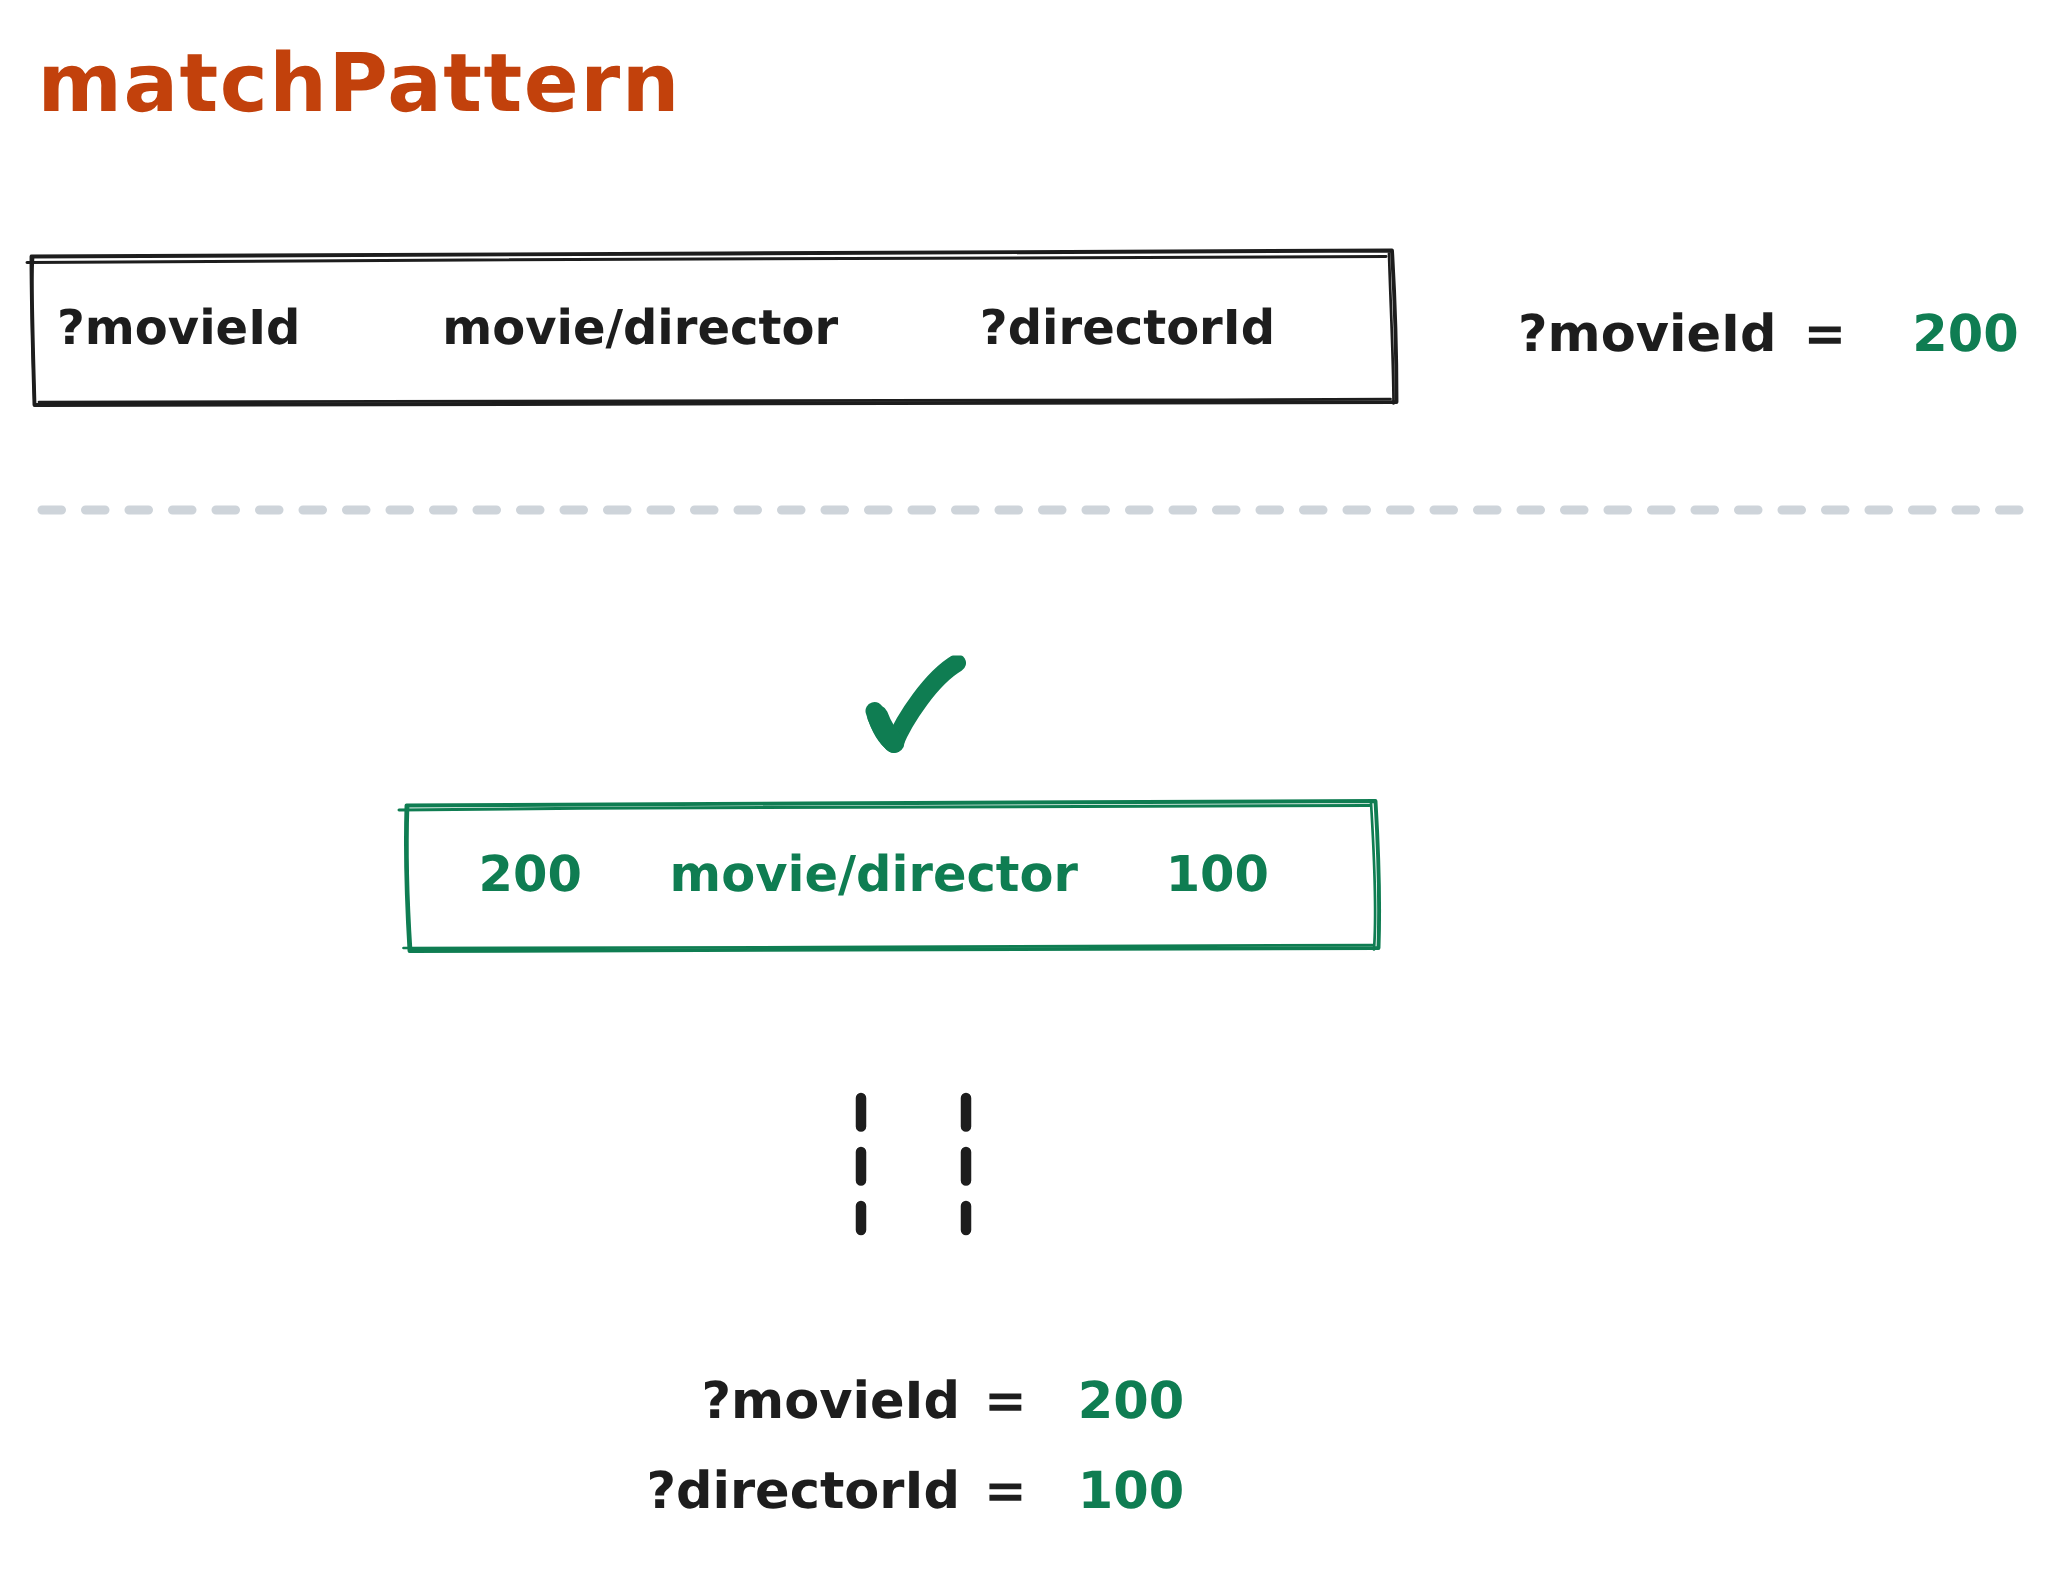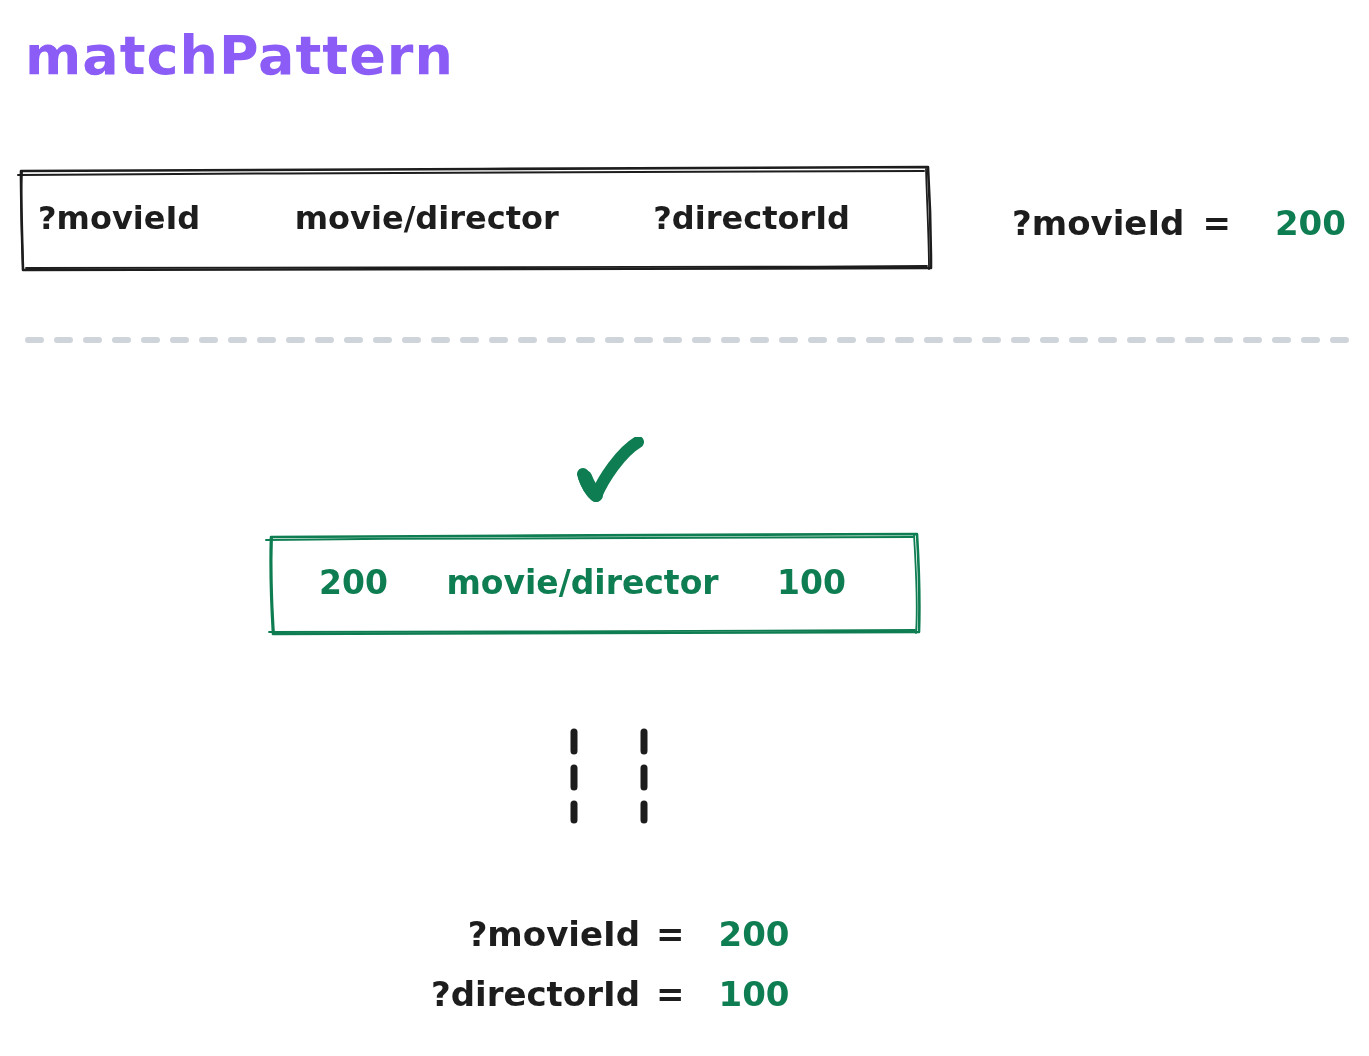--- a/index.html
+++ b/index.html
@@ -17,21 +17,21 @@
     overflow: hidden;
   }
   .title {
     position: absolute;
     left: 25px;
     top: 24px;
     font-size: 54px;
     font-weight: 800;
     letter-spacing: 1px;
     margin: 0;
-    color: #8b5cf6;
+    color: #c2410c;
   }
   
   .sketch-box {
     position: absolute;
     display: flex;
     align-items: center;
     justify-content: space-between;
     box-sizing: border-box;
     font-weight: 700;
     font-size: 32px;

